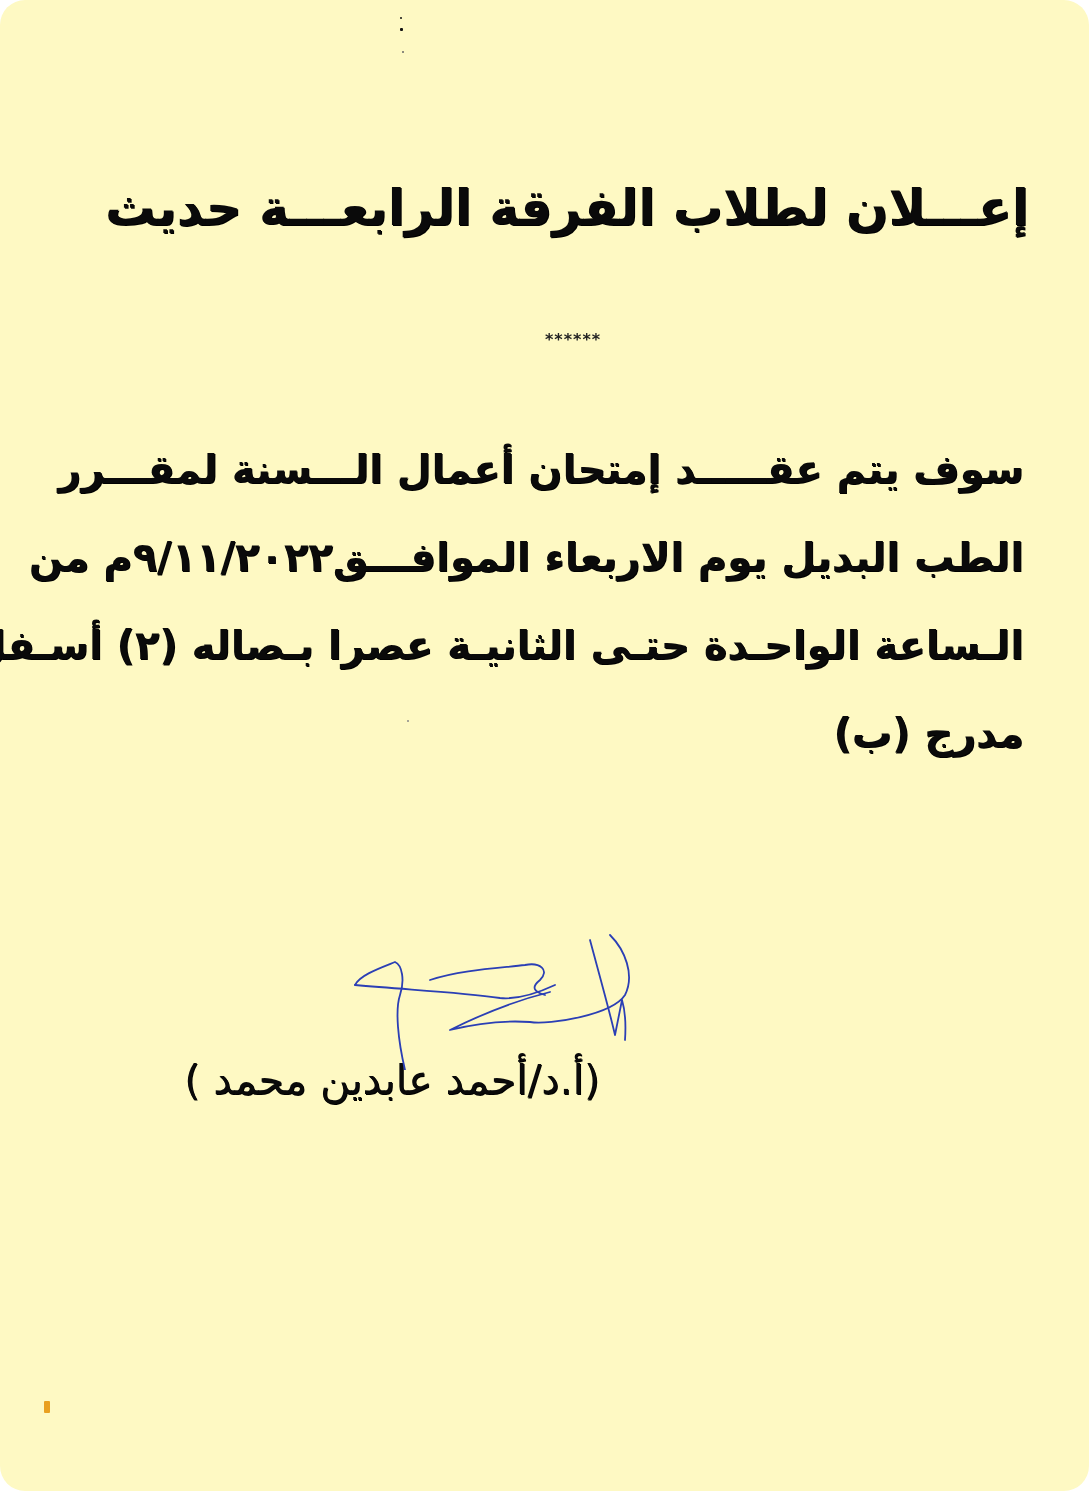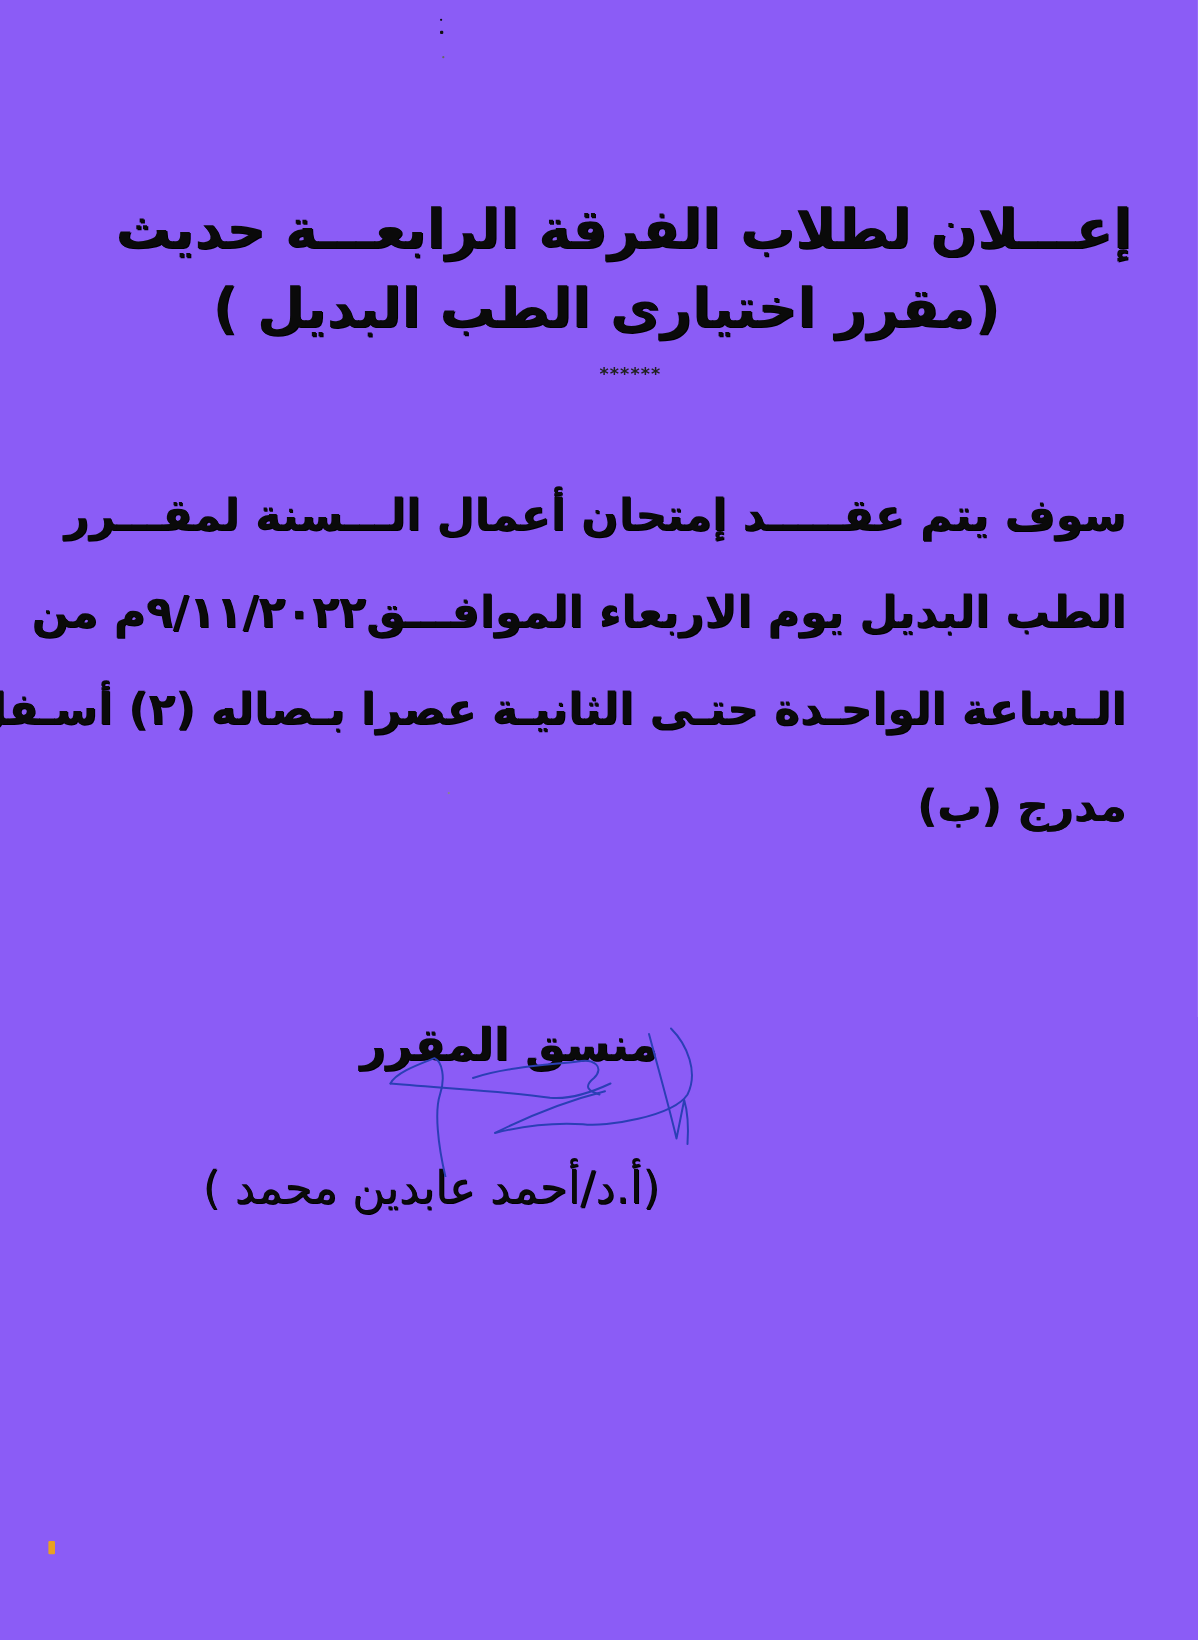--- a/index.html
+++ b/index.html
@@ -12,21 +12,22 @@
       height: 1491px;
       position: relative;
       overflow: hidden;
       font-family: "DejaVu Sans", "Liberation Sans", sans-serif;
       color: #0a0a0a;
     }
     .page {
       position: absolute;
       left: 0; top: 0;
       width: 1089px; height: 1491px;
-      background: #8b5cf6;
+      background: #fef9c3;
+      border-radius: 25px;
     }
     .speck {
       position: absolute;
       background: #111;
       border-radius: 1px;
     }
     .orange-mark {
       position: absolute;
       left: 44px; top: 1401px;
       width: 6px; height: 12px;
@@ -122,34 +123,32 @@
 
 <div class="page">
 
   <div class="speck" style="left:400px; top:17px; width:2px; height:2px;"></div>
   <div class="speck" style="left:400px; top:28px; width:3px; height:3px;"></div>
   <div class="speck" style="left:402px; top:51px; width:2px; height:2px; background:#666;"></div>
   <div class="speck" style="left:407px; top:720px; width:2px; height:2px; background:#888;"></div>
 
   <div class="title-block">
     <div class="title-line">إعـــلان لطلاب الفرقة الرابعـــة حديث</div>
-    <div class="title-line second">(مقرر اختيارى الطب البديل )</div>
   </div>
 
   <div class="stars">******</div>
 
   <div class="body-block">
     <div class="body-line justify">سوف يتم عقـــــد إمتحان أعمال الـــسنة لمقـــرر</div>
     <div class="body-line justify">الطب البديل يوم الاربعاء الموافـــق٩/١١/٢٠٢٢م من</div>
     <div class="body-line justify">الـساعة الواحـدة  حتـى الثانيـة عصرا بـصاله (٢) أسـفل</div>
     <div class="body-line">مدرج (ب)</div>
   </div>
 
   <div class="signature-block">
-    <div class="sig-title">منسق المقرر</div>
     <div class="sig-name">(أ.د/أحمد عابدين محمد )</div>
   </div>
 
   <svg class="signature-svg" viewBox="0 0 290 140" xmlns="http://www.w3.org/2000/svg">
     <g fill="none" stroke="#2b3fb5" stroke-width="1.8" stroke-linecap="round" stroke-linejoin="round">
       <path d="M260 5 C275 20, 285 45, 275 65 C262 85, 200 95, 180 92 C150 90, 120 95, 100 100 C130 85, 160 72, 200 62"></path>
       <path d="M5 55 C10 45, 30 38, 45 32 C52 35, 55 50, 50 65 C45 80, 48 110, 55 140"></path>
       <path d="M5 55 C60 60, 110 62, 150 68 C170 70, 190 62, 205 55"></path>
       <path d="M80 50 C110 40, 150 38, 175 35 C190 32, 200 40, 190 50 C180 58, 185 62, 195 65"></path>
       <path d="M240 10 C248 40, 258 75, 265 105 M265 105 C268 90, 270 80, 272 70 M272 70 C275 80, 276 95, 275 110"></path>

